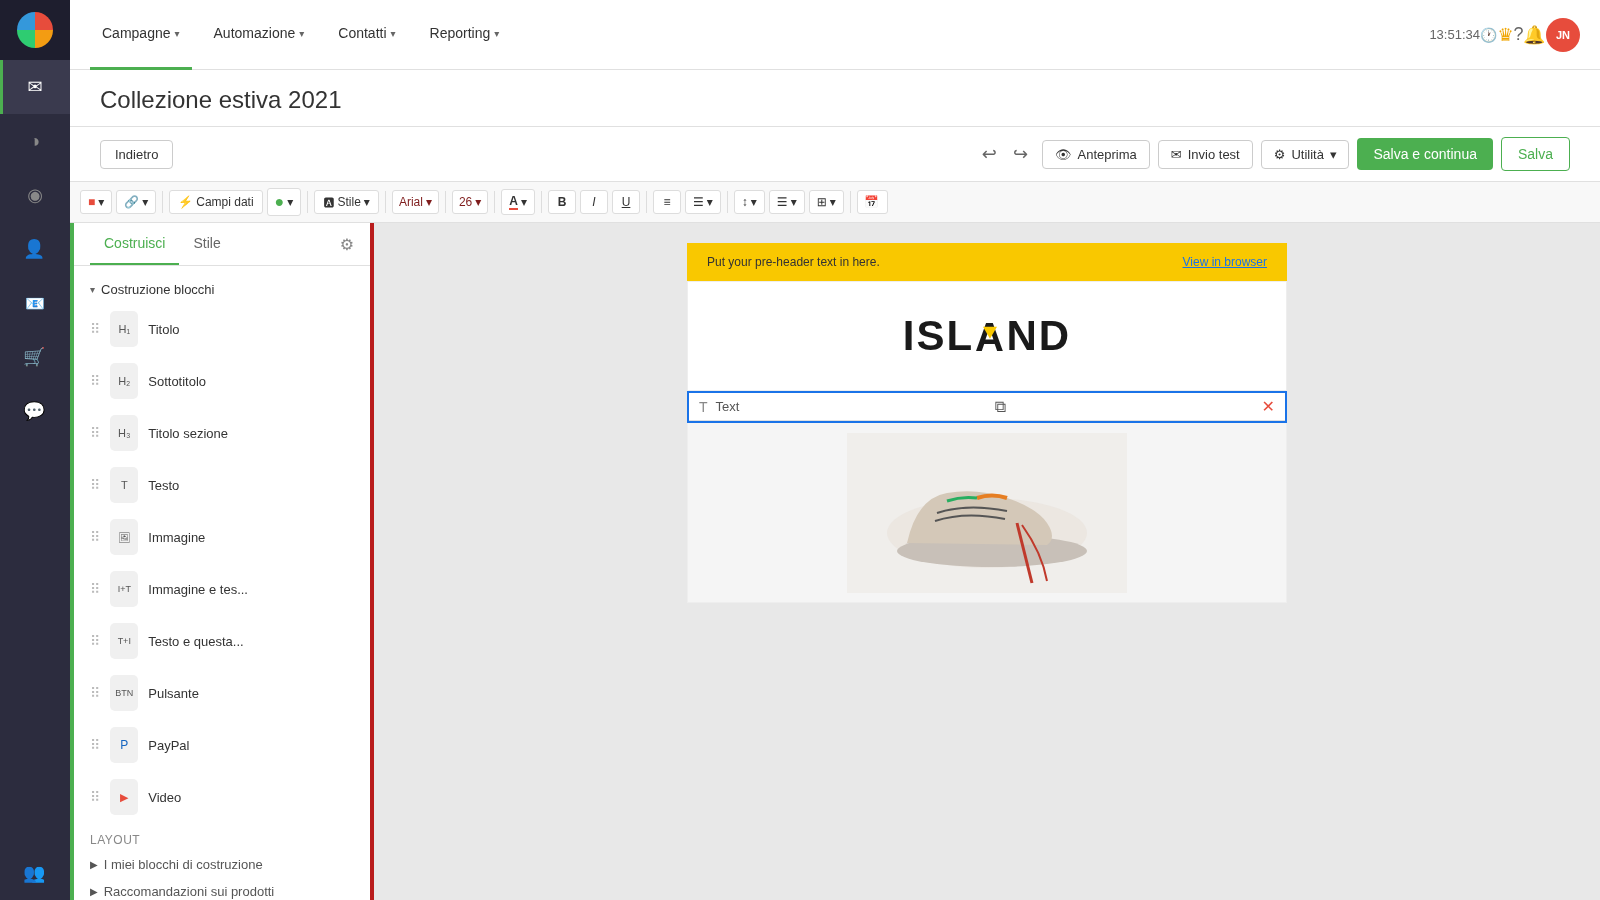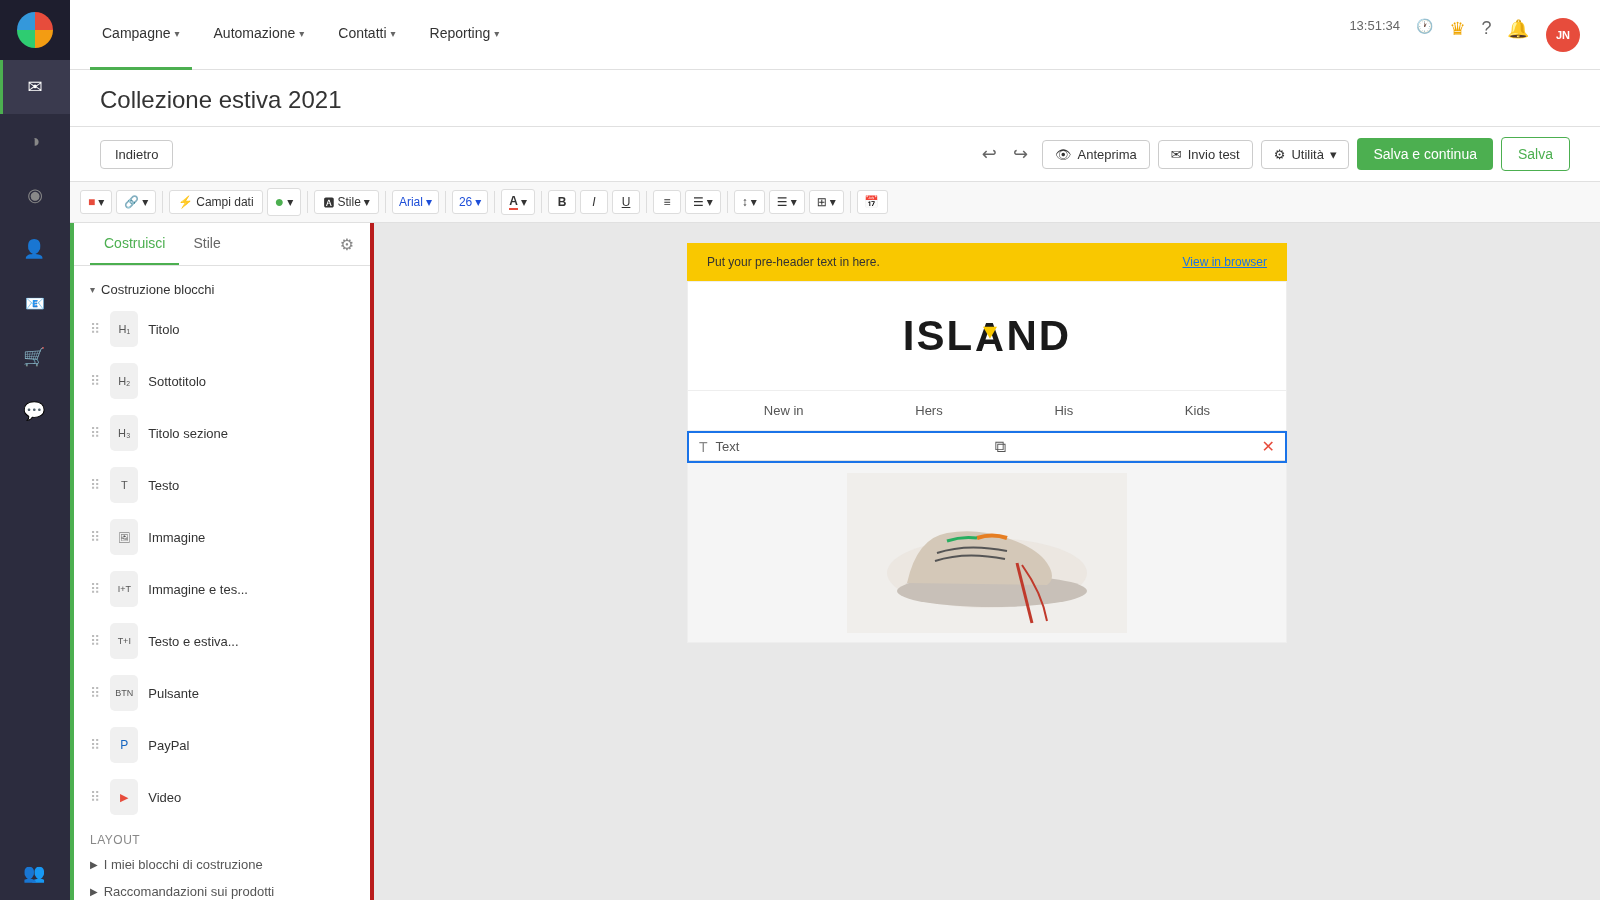--- a/index.html
+++ b/index.html
@@ -94,21 +94,22 @@
     }
     .nav-item.active {
       border-bottom: 3px solid #4caf50;
       color: #333;
       font-weight: 500;
     }
     .nav-item .chevron { font-size: 10px; color: #666; }
     .nav-right {
       margin-left: auto;
       display: flex;
-      gap: 16px;
+      align-items: center;
+      gap: 0;
     }
     .crown-icon { color: #f0a500; font-size: 18px; }
     .nav-icon-btn { color: #666; font-size: 18px; cursor: pointer; }
     .user-avatar {
       width: 34px;
       height: 34px;
       border-radius: 50%;
       background: #e74c3c;
       display: flex;
       align-items: center;
@@ -232,21 +233,21 @@
       white-space: nowrap;
     }
     .etb-btn.icon-only { padding: 4px 7px; min-width: 28px; justify-content: center; }
     .etb-select {
       background: #fff;
       border: 1px solid #ddd;
       border-radius: 3px;
       padding: 4px 6px;
       font-size: 12px;
       cursor: pointer;
-      color: #1d4ed8;
+      color: #7f1d1d;
       display: flex;
       align-items: center;
       gap: 3px;
     }
     .etb-sep { width: 1px; height: 22px; background: #ddd; margin: 0 2px; }
 
     
     .editor-body {
       display: flex;
       flex: 1;
@@ -670,21 +671,21 @@
             <span>Immagine</span>
           </div>
           <div class="block-item">
             <span class="drag-handle">⠿</span>
             <div class="block-icon" style="font-size:9px;">I+T</div>
             <span>Immagine e tes...</span>
           </div>
           <div class="block-item">
             <span class="drag-handle">⠿</span>
             <div class="block-icon" style="font-size:9px;">T+I</div>
-            <span>Testo e estiva...</span>
+            <span>Testo e questa...</span>
           </div>
           <div class="block-item">
             <span class="drag-handle">⠿</span>
             <div class="block-icon" style="font-size:9px;">BTN</div>
             <span>Pulsante</span>
           </div>
           <div class="block-item">
             <span class="drag-handle">⠿</span>
             <div class="block-icon" style="color:#1565c0;font-size:12px;">P</div>
             <span>PayPal</span>
@@ -730,26 +731,20 @@
                 <svg width="30" height="36" viewBox="0 0 30 36">
                   <text x="0" y="32" font-size="40" font-weight="900" font-family="Arial" fill="#1a1a1a">A</text>
                   <polygon points="8,8 22,8 15,20" fill="#f9c800"></polygon>
                 </svg>
               </span>
             </span>
             <span>ND</span>
           </div>
         </div>
 
-        <div class="email-nav-block">
-          <span class="nav-link">New in</span>
-          <span class="nav-link">Hers</span>
-          <span class="nav-link">His</span>
-          <span class="nav-link">Kids</span>
-        </div>
 
         <div class="text-block-wrapper">
           <div class="text-block-toolbar">
             <span style="color:#888;font-size:14px;">T</span>
             <span>Text</span>
             <span class="copy-icon">⧉</span>
             <span class="close-icon">✕</span>
           </div>
         </div>
 

